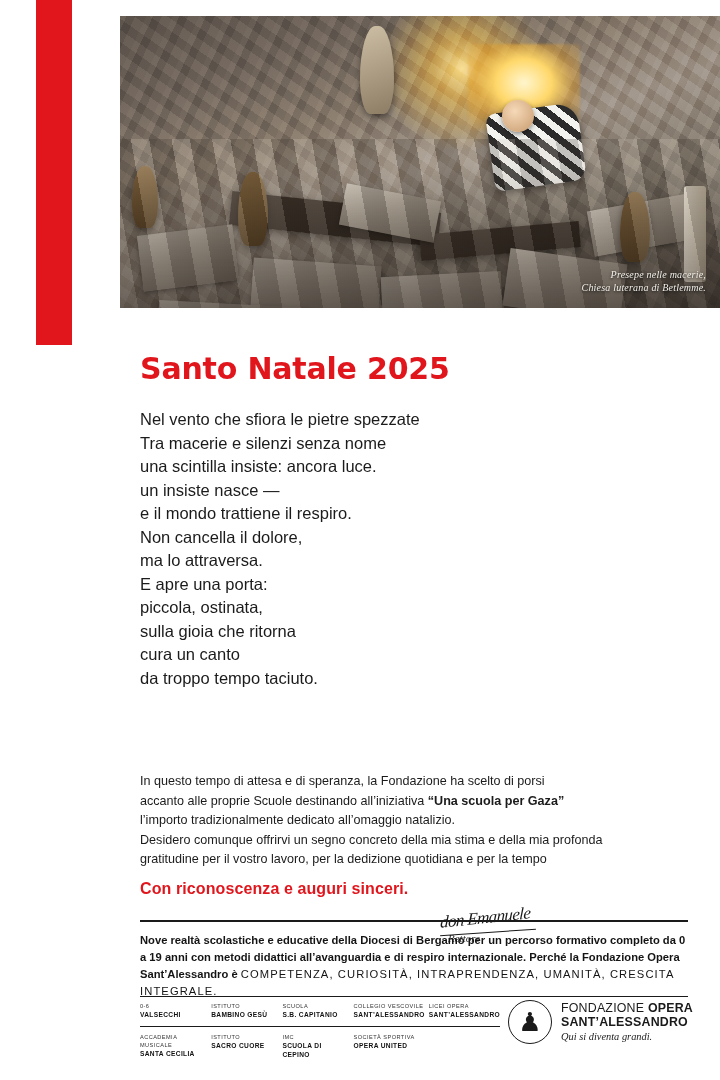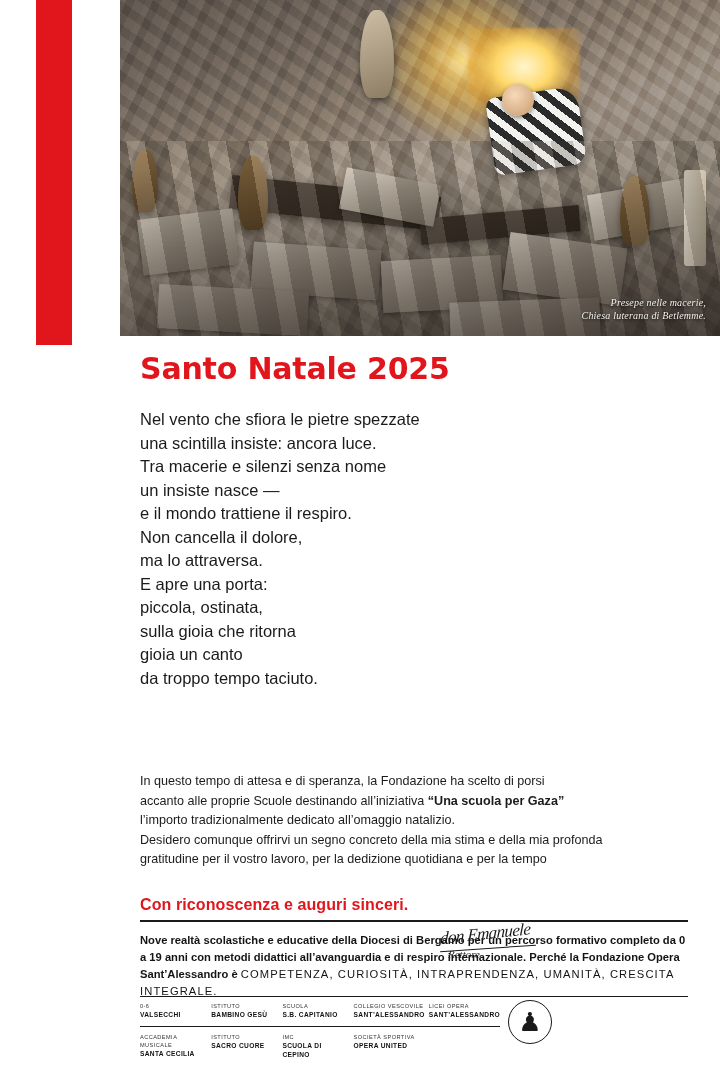--- a/index.html
+++ b/index.html
@@ -23,23 +23,23 @@
     top: 0;
     width: 36px;
     height: 345px;
     background: #e1161d;
   }
 
   
   .hero {
     position: absolute;
     left: 120px;
-    top: 0;
+    top: 16px;
     width: 600px;
-    height: 336px;
+    height: 292px;
     overflow: hidden;
     background: #737373;
   }
   .hero-photo {
     position: absolute;
     inset: 0;
     background:
       radial-gradient(circle at 57% 18%, rgba(255,226,140,0.95) 0%, rgba(255,196,70,0.55) 7%, rgba(120,85,40,0.0) 20%),
       linear-gradient(160deg, #5d544c 0%, #6d6259 18%, #837668 35%, #9c9084 52%, #7e7569 70%, #564e47 100%);
   }
@@ -140,21 +140,21 @@
     line-height: 23.5px;
     color: #1b1b1b;
     margin-bottom: 82px;
   }
   .poem div { white-space: pre; }
 
   .message {
     font-size: 12.6px;
     line-height: 19.5px;
     color: #1b1b1b;
-    margin-bottom: 26px;
+    margin-bottom: 10px;
   }
   .message div { white-space: pre-wrap; }
   .message b { font-weight: bold; }
 
   .thanks {
     color: #e1161d;
     font-weight: bold;
     font-size: 16px;
     letter-spacing: .1px;
     margin-bottom: 6px;
@@ -349,30 +349,30 @@
     <div>Chiesa luterana di Betlemme.</div>
   </div>
 </div>
 
 <div class="content">
 
   <h1 class="title">Santo Natale 2025</h1>
 
   <div class="poem">
     <div>Nel vento che sfiora le pietre spezzate</div>
+    <div>Tra macerie e silenzi senza nome</div>
     <div>una scintilla insiste: ancora luce.</div>
-    <div>Tra macerie e silenzi senza nome</div>
     <div>un insiste nasce —</div>
     <div>e il mondo trattiene il respiro.</div>
     <div>Non cancella il dolore,</div>
     <div>ma lo attraversa.</div>
     <div>E apre una porta:</div>
     <div>piccola, ostinata,</div>
     <div>sulla gioia che ritorna</div>
-    <div>gioia un canto</div>
+    <div>cura un canto</div>
     <div>da troppo tempo taciuto.</div>
   </div>
 
   <div class="message">
     <div>In questo tempo di attesa e di speranza, la Fondazione ha scelto di porsi</div>
     <div><span>accanto alle proprie Scuole destinando all’iniziativa </span><b>“Una scuola per Gaza”</b></div>
     <div>l’importo tradizionalmente dedicato all’omaggio natalizio.</div>
     <div>Desidero comunque offrirvi un segno concreto della mia stima e della mia profonda</div>
     <div>gratitudine per il vostro lavoro, per la dedizione quotidiana e per la tempo</div>
   </div>
@@ -434,13 +434,18 @@
     <div class="s2">OPERA UNITED</div>
   </div>
 </div>
 
 <div class="sep-line"></div>
 
 <div class="logo">
   <div class="logo-mark">
     <span class="saint">♟</span>
   </div>
+  <div class="logo-text">
+    <div class="l1"><span>FONDAZIONE </span><b>OPERA</b></div>
+    <div class="l2">SANT’ALESSANDRO</div>
+    <div class="l3">Qui si diventa grandi.</div>
+  </div>
 </div>
 
 </body></html>

